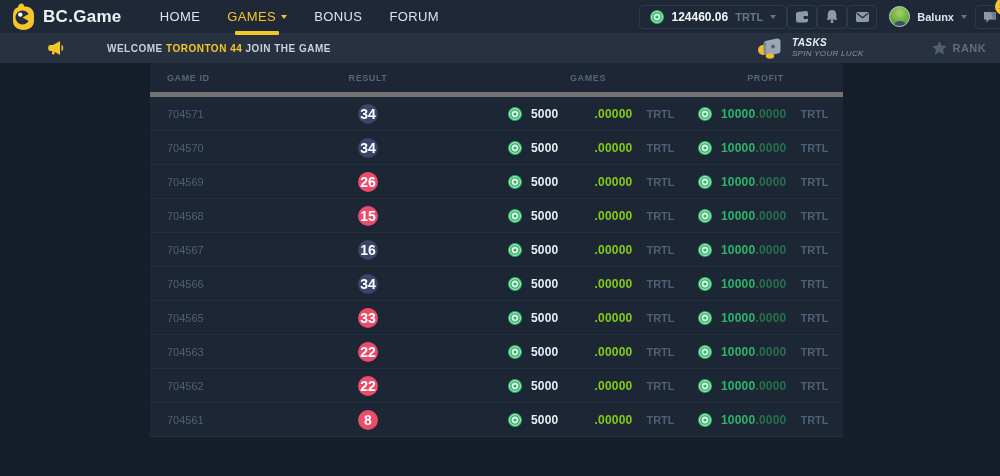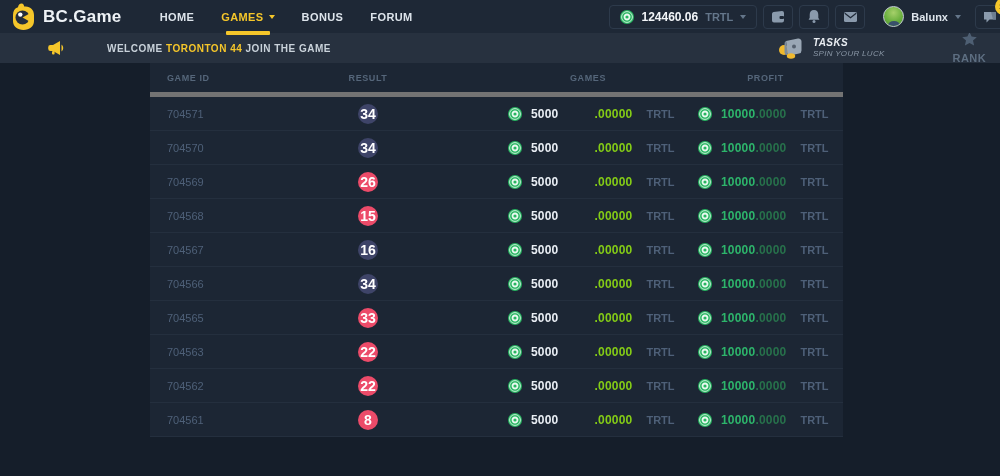--- a/index.html
+++ b/index.html
@@ -15,34 +15,34 @@
   .navbar {
     height:33px; background:#1e2836;
     display:flex; align-items:center;
     padding:0 0 0 12px;
     position:relative; z-index:2;
   }
   .logo { display:flex; align-items:center; gap:8px; margin-right:38px; }
   .brand { color:#eef2f6; font-size:17px; font-weight:bold; letter-spacing:.3px; }
   .nav-links { display:flex; gap:27px; align-items:center; height:33px; }
   .nav-link {
-    color:#dde4eb; font-size:11px; font-weight:bold; letter-spacing:.4px;
+    color:#dde4eb; font-size:13px; font-weight:normal; letter-spacing:.4px;
     height:33px; display:flex; align-items:center; gap:5px; position:relative; cursor:pointer;
   }
   .nav-link.active { color:#f5c62a; }
   .nav-link.active::after {
     content:""; position:absolute; bottom:-2px; left:50%; transform:translateX(-50%);
     width:44px; height:4px; background:#f5c62a; border-radius:1px;
   }
   .caret {
     width:0; height:0; display:inline-block;
     border-left:3.5px solid transparent; border-right:3.5px solid transparent;
     border-top:4px solid currentColor;
   }
-  .nav-right { margin-left:auto; display:flex; align-items:center; gap:6px; }
+  .nav-right { margin-left:auto; display:flex; align-items:center; gap:0; }
   .balance-box {
     display:flex; align-items:center; gap:7px;
     border:1px solid #2d3a4b; border-radius:4px; height:24px; padding:0 10px; cursor:pointer;
   }
   .balance-amount { color:#f2f5f8; font-weight:bold; font-size:12px; }
   .balance-currency { color:#64768a; font-size:11px; font-weight:bold; }
   .balance-box .caret { color:#64768a; }
   .icon-btn {
     width:30px; height:24px; border:1px solid #2d3a4b; border-radius:4px;
     display:flex; align-items:center; justify-content:center; cursor:pointer;
@@ -71,21 +71,21 @@
   .banner {
     height:30px; background:#27313f;
     display:flex; align-items:center; padding:0 14px 0 48px;
   }
   .banner-text { color:#c9d2da; font-size:10px; font-weight:bold; letter-spacing:.5px; margin-left:42px; }
   .banner-text .highlight { color:#f5c62a; }
   .banner-right { margin-left:auto; display:flex; align-items:center; }
   .tasks { display:flex; align-items:center; gap:8px; margin-right:68px; cursor:pointer; }
   .tasks-title { color:#e9edf2; font-size:10px; font-weight:bold; font-style:italic; letter-spacing:.4px; }
   .tasks-subtitle { color:#8a97a6; font-size:8px; font-style:italic; letter-spacing:.3px; }
-  .rank { display:flex; align-items:center; gap:6px; cursor:pointer;flex-direction:column; }
+  .rank { display:flex; align-items:center; gap:6px; cursor:pointer; }
   .rank-label { color:#5d6e81; font-size:11px; font-weight:bold; letter-spacing:.4px; }
 
   
   .table-panel { margin-left:150px; width:693px; background:#1c2634; }
   .thead, .trow {
     display:grid; grid-template-columns:166px 104px 268px 1fr;
     height:34px; align-items:center;
   }
   .thead { border-bottom:5px solid #737373; }
   .th { color:#55667a; font-size:9px; font-weight:bold; letter-spacing:.6px; }

